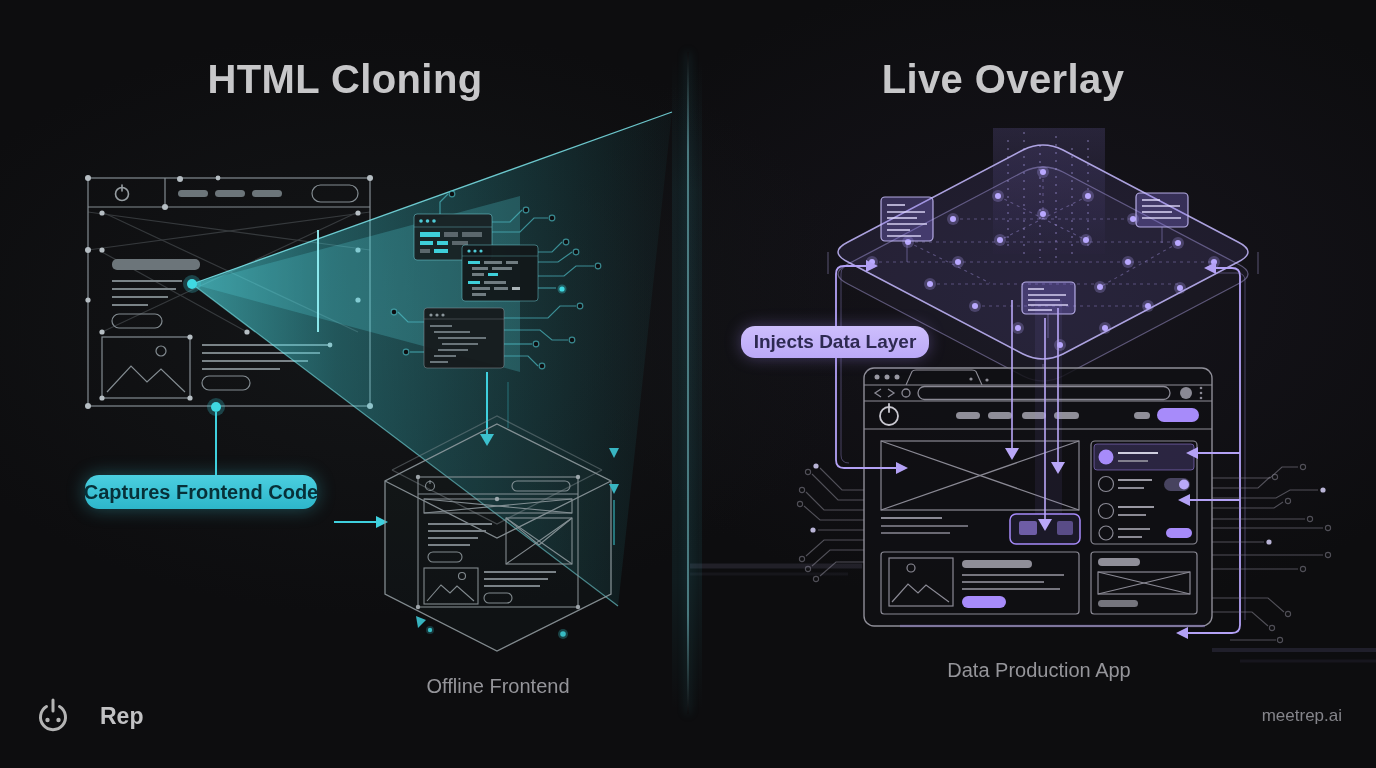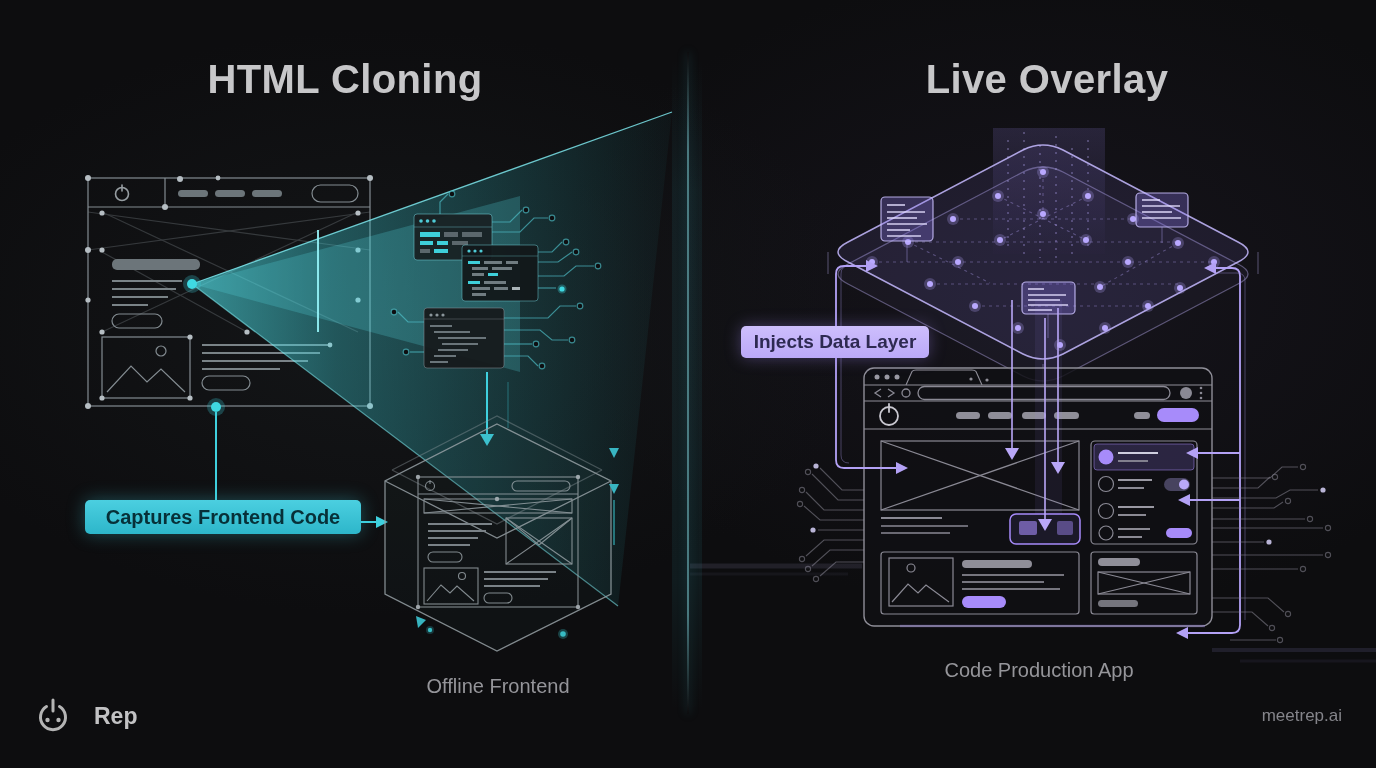--- a/index.html
+++ b/index.html
@@ -8,44 +8,44 @@
     background:radial-gradient(ellipse 700px 420px at 28% 42%, #141618 0%, rgba(20,22,24,0) 70%),
                radial-gradient(ellipse 700px 460px at 76% 38%, #16141c 0%, rgba(22,20,28,0) 70%),
                #0d0d0f;
     font-family:"Liberation Sans", sans-serif;
   }
   .title{
     position:absolute;top:56px;height:46px;line-height:46px;text-align:center;
     font-size:40px;font-weight:700;letter-spacing:.4px;color:#c7c7c9;
   }
   .title-left{left:140px;width:410px;}
-  .title-right{left:852px;width:390px;}
+  .title-right{left:808px;width:390px;}
   .divider-glow{position:absolute;left:672px;top:60px;width:30px;height:650px;
     background:linear-gradient(to bottom,rgba(40,130,140,0) 0%,rgba(40,130,140,0.12) 20%,rgba(40,130,140,0.12) 80%,rgba(40,130,140,0) 100%);}
   .divider{position:absolute;left:687px;top:52px;width:2px;height:662px;
     background:linear-gradient(to bottom,transparent,rgba(120,200,208,0.55) 15%,rgba(120,200,208,0.55) 85%,transparent);
     box-shadow:0 0 10px rgba(60,170,180,0.35);}
   .badge{
     position:absolute;display:flex;align-items:center;justify-content:center;
-    border-radius:5px;font-weight:600;white-space:nowrap;
+    border-radius:14px;font-weight:600;white-space:nowrap;
   }
   .badge-teal{
-    left:85px;top:500px;width:276px;height:34px;font-size:20px;color:#073038;
+    left:85px;top:475px;width:232px;height:34px;font-size:20px;color:#073038;
     background:linear-gradient(to bottom,#4bcfe0,#2db6ca);
     box-shadow:0 0 18px rgba(60,200,215,0.35);
   }
   .badge-purple{
     left:741px;top:326px;width:188px;height:32px;font-size:19px;color:#2e2a52;
     background:linear-gradient(to bottom,#cdbefc,#bba9f8);
     box-shadow:0 0 16px rgba(167,139,250,0.35);
   }
   .caption{position:absolute;font-size:20px;color:#95959a;text-align:center;}
   .caption-left{left:388px;top:675px;width:220px;}
   .caption-right{left:909px;top:659px;width:260px;}
-  .brand{position:absolute;left:34px;top:696px;display:flex;align-items:center;gap:22px;}
+  .brand{position:absolute;left:34px;top:696px;display:flex;align-items:center;gap:28px;}
   .brand-text{font-size:23px;font-weight:700;color:#c2c2c4;}
   .site{position:absolute;right:34px;top:706px;font-size:17px;color:#84848a;text-align:right;}
   svg{position:absolute;left:0;top:0;}
 </style>
 </head>
 <body>
 
 <div class="stage">
 
   <svg width="1376" height="768" viewBox="0 0 1376 768">
@@ -599,21 +599,21 @@
   <div class="title title-left">HTML Cloning</div>
   <div class="title title-right">Live Overlay</div>
 
   <div class="divider-glow"></div>
   <div class="divider"></div>
 
   <div class="badge badge-teal">Captures Frontend Code</div>
   <div class="badge badge-purple">Injects Data Layer</div>
 
   <div class="caption caption-left">Offline Frontend</div>
-  <div class="caption caption-right">Code Production App</div>
+  <div class="caption caption-right">Data Production App</div>
 
   <div class="brand">
     <svg width="38" height="40" viewBox="0 0 38 40" style="position:static">
       <path d="M12.5,10.5 A12.5,12.5 0 1 0 25.5,10.5" fill="none" stroke="#b4b4b4" stroke-width="3" stroke-linecap="round"></path>
       <line x1="19" y1="4" x2="19" y2="15" stroke="#b4b4b4" stroke-width="3" stroke-linecap="round"></line>
       <circle cx="13.5" cy="24" r="2.2" fill="#b4b4b4"></circle>
       <circle cx="24.5" cy="24" r="2.2" fill="#b4b4b4"></circle>
     </svg>
     <span class="brand-text">Rep</span>
   </div>

